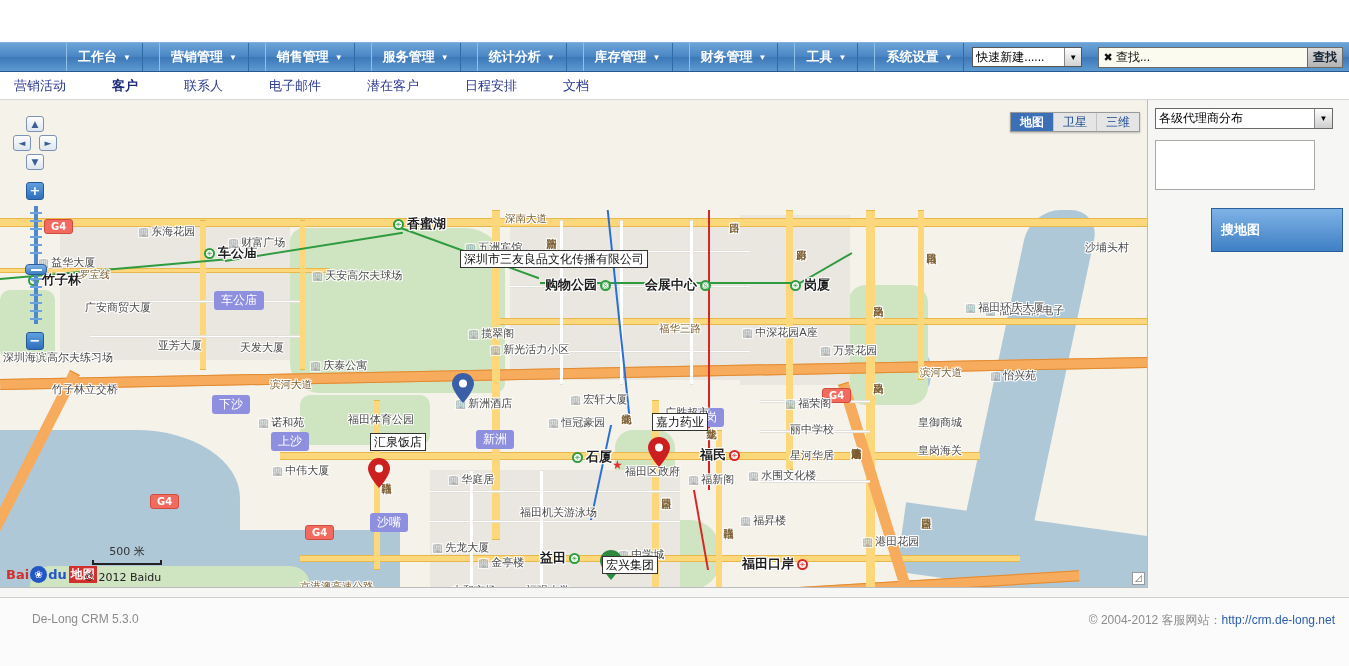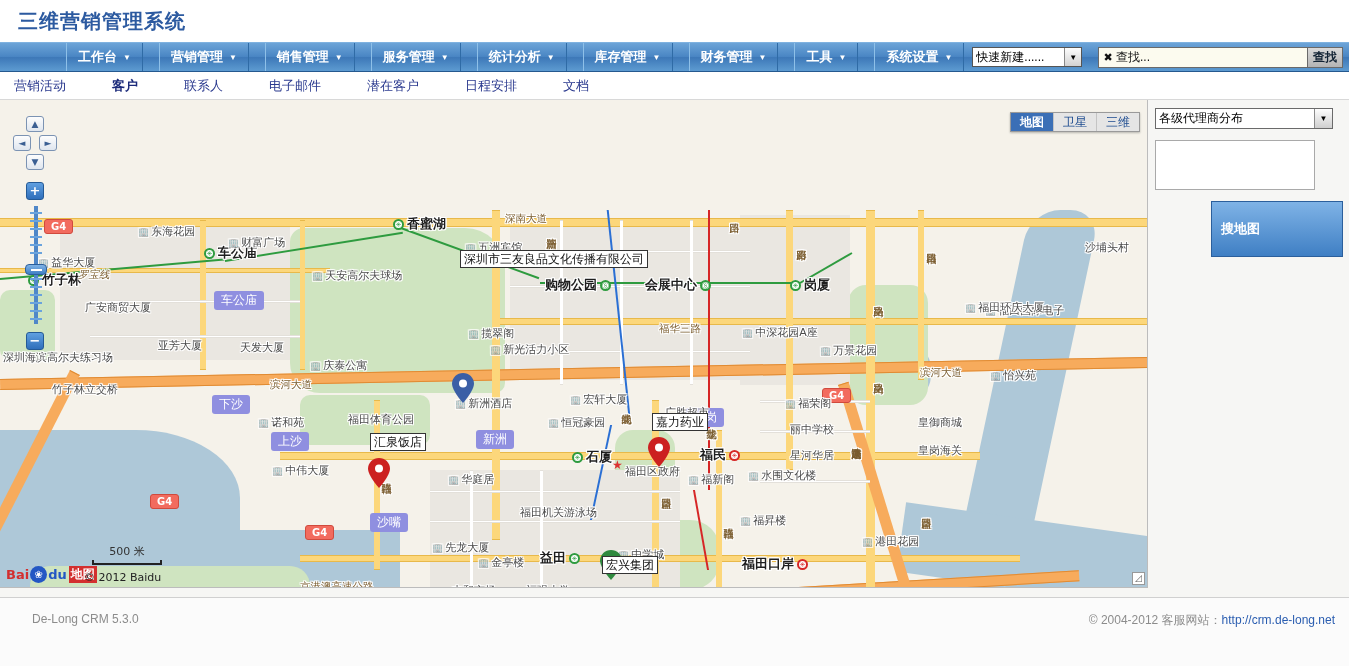--- a/index.html
+++ b/index.html
@@ -395,22 +395,22 @@
     margin-top: 11px;
     width: 160px; height: 50px;
     border: 1px solid #a9a9a9;
     background: #fff;
     resize: none;
     font-size: 12px;
     font-family: "Liberation Sans", sans-serif;
     padding: 2px;
   }
   #search-map-btn {
-    margin: 7px 0 0 56px;
-    padding: 18px 9px;
+    margin: 14px 0 0 56px;
+    padding: 12px 9px;
     font-size: 13px; font-weight: bold;
     color: #ffffff;
     background: linear-gradient(to bottom,#7fb3e6,#3f7fc4);
     border: 1px solid #2b5f9c;
     cursor: pointer;
   }
 
   
   #footer {
     position: relative;
@@ -425,21 +425,20 @@
   #footer .fr {
     position: absolute; right: 14px; top: 14px;
     font-size: 12px; color: #8c8c8c;
   }
   #footer .fr a { color:#2a5db0; text-decoration:none; }
 </style>
 </head>
 <body>
 
 <div id="header">
-  <div id="brand">三维营销管理系统</div>
 </div>
 
 <div id="menubar">
   <div class="menu-spacer"></div>
   <div class="menu-item">
     <span>工作台</span>
     <span class="caret">▼</span>
   </div>
   <div class="menu-item">
     <span>营销管理</span>

